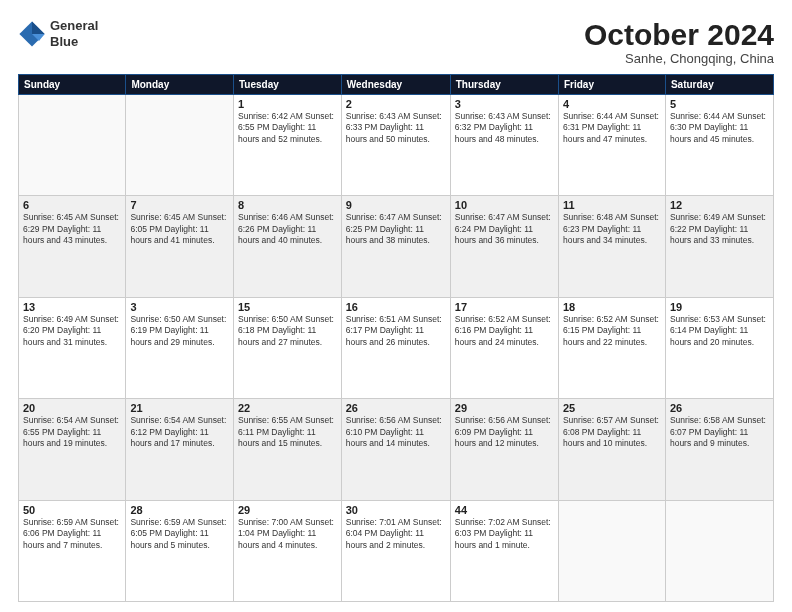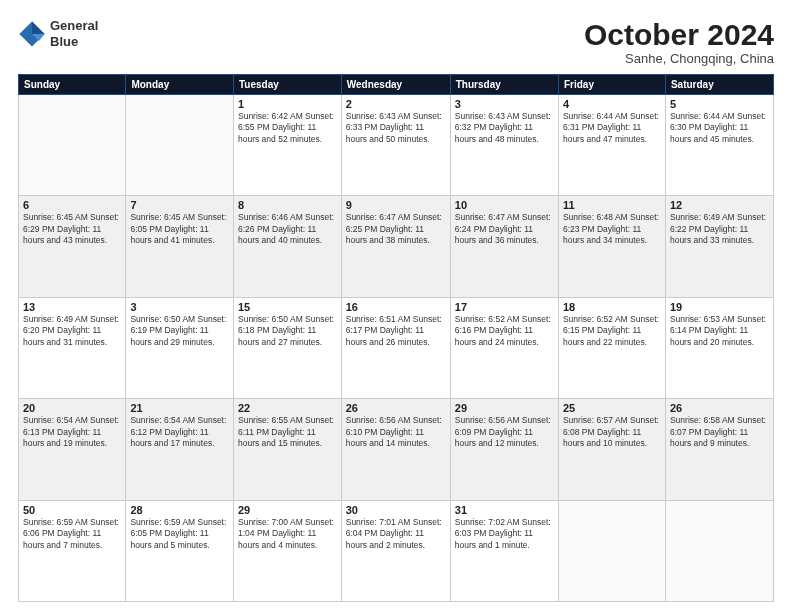--- a/index.html
+++ b/index.html
@@ -245,21 +245,21 @@
             <div class="day-num">19</div>
             <div class="day-info">Sunrise: 6:53 AM
 Sunset: 6:14 PM
 Daylight: 11 hours and 20 minutes.</div>
           </td>
         </tr>
         <tr class="shaded-row">
           <td>
             <div class="day-num">20</div>
             <div class="day-info">Sunrise: 6:54 AM
-Sunset: 6:13 PM
+Sunset: 6:55 PM
 Daylight: 11 hours and 19 minutes.</div>
           </td>
           <td>
             <div class="day-num">21</div>
             <div class="day-info">Sunrise: 6:54 AM
 Sunset: 6:12 PM
 Daylight: 11 hours and 17 minutes.</div>
           </td>
           <td>
             <div class="day-num">22</div>
@@ -311,21 +311,21 @@
 Sunset: 1:04 PM
 Daylight: 11 hours and 4 minutes.</div>
           </td>
           <td>
             <div class="day-num">30</div>
             <div class="day-info">Sunrise: 7:01 AM
 Sunset: 6:04 PM
 Daylight: 11 hours and 2 minutes.</div>
           </td>
           <td>
-            <div class="day-num">31</div>
+            <div class="day-num">44</div>
             <div class="day-info">Sunrise: 7:02 AM
 Sunset: 6:03 PM
 Daylight: 11 hours and 1 minute.</div>
           </td>
           <td class="empty-cell"></td>
           <td class="empty-cell"></td>
         </tr>
       </tbody>
   </table>
 </div>

